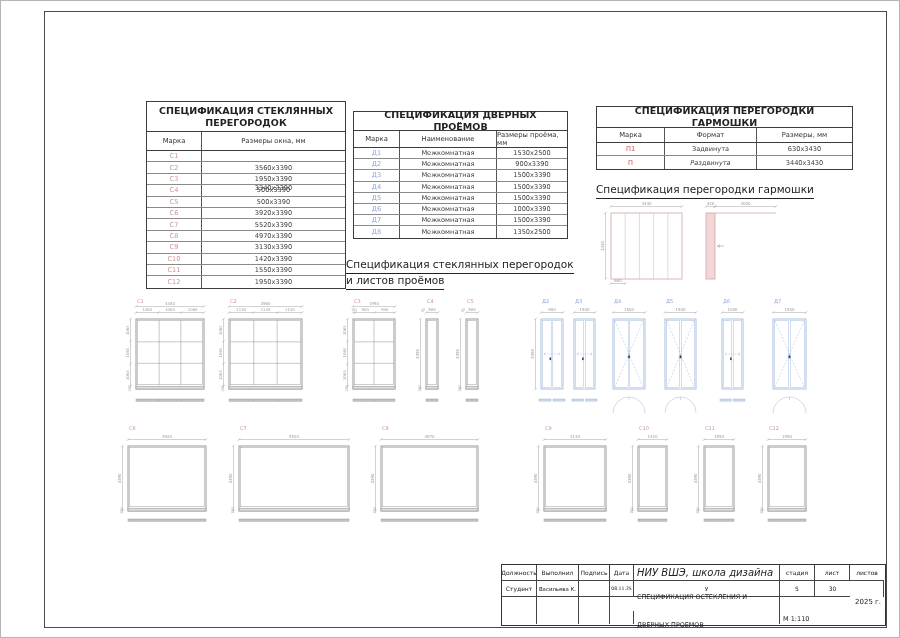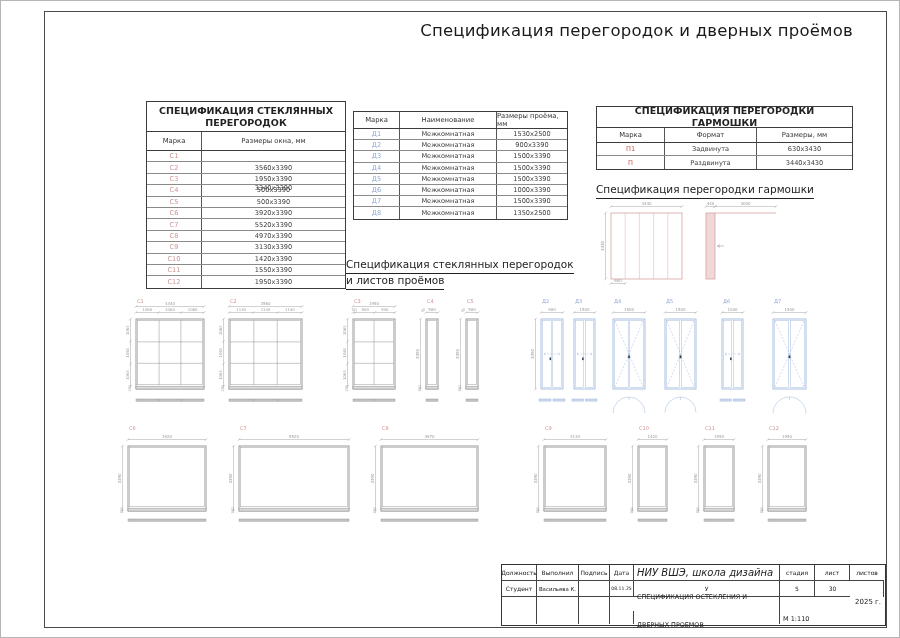--- a/index.html
+++ b/index.html
@@ -38,21 +38,20 @@
   .tb-ys { grid-column:6 / span 3; grid-row:3 / span 2; position:relative; }
   .tb-year { position:absolute; top:1px; right:3px; font-size:7px; }
   .tb-scale { position:absolute; bottom:1px; left:3px; font-size:6.5px; }
 </style>
 </head>
 <body>
 
 <div class="page">
   <div class="frame"></div>
 
-  <div class="sheet-title">Спецификация перегородок и дверных проёмов</div>
 
   <div class="spec-table" style="left:145px; top:100px; width:200px;">
       <div class="tbl-title" style="height: 30px;">СПЕЦИФИКАЦИЯ СТЕКЛЯННЫХ ПЕРЕГОРОДОК</div>
       <div class="tbl-hrow" style="height: 19px;">
         <div class="tbl-hcell" style="width: 55px;">Марка</div>
         <div class="tbl-hcell" style="width: 143px;">Размеры окна, мм</div>
       </div>
       <div class="tbl-row" style="height: 11.4px;">
         <div class="tbl-cell" style="width: 55px; color: rgb(207, 148, 148);">С1</div>
         <div class="tbl-cell" style="width: 143px; margin-top: 37px;">3340х3390</div>
@@ -97,20 +96,21 @@
         <div class="tbl-cell" style="width: 55px; color: rgb(207, 148, 148);">С11</div>
         <div class="tbl-cell" style="width: 143px;">1550х3390</div>
       </div>
       <div class="tbl-row" style="height: 11.4px;">
         <div class="tbl-cell" style="width: 55px; color: rgb(207, 148, 148);">С12</div>
         <div class="tbl-cell" style="width: 143px;">1950х3390</div>
       </div>
     </div>
 
   <div class="spec-table" style="left:352px; top:110px; width:215px;">
+      <div class="tbl-title" style="height: 19px;">СПЕЦИФИКАЦИЯ ДВЕРНЫХ ПРОЁМОВ</div>
       <div class="tbl-hrow" style="height: 17px;">
         <div class="tbl-hcell" style="width: 46px;">Марка</div>
         <div class="tbl-hcell" style="width: 97px;">Наименование</div>
         <div class="tbl-hcell" style="width: 70px;">Размеры проёма, мм</div>
       </div>
       <div class="tbl-row" style="height: 11.2px;">
         <div class="tbl-cell" style="width: 46px; color: rgb(143, 168, 210);">Д1</div>
         <div class="tbl-cell" style="width: 97px;">Межкомнатная</div>
         <div class="tbl-cell" style="width: 70px;">1530х2500</div>
       </div>
@@ -158,21 +158,21 @@
         <div class="tbl-hcell" style="width: 92px;">Формат</div>
         <div class="tbl-hcell" style="width: 95px;">Размеры, мм</div>
       </div>
       <div class="tbl-row" style="height: 13px;">
         <div class="tbl-cell" style="width: 68px; color: rgb(191, 79, 79);">П1</div>
         <div class="tbl-cell" style="width: 92px;">Задвинута</div>
         <div class="tbl-cell" style="width: 95px;">630х3430</div>
       </div>
       <div class="tbl-row" style="height: 13px;">
         <div class="tbl-cell" style="width: 68px; color: rgb(191, 79, 79);">П</div>
-        <div class="tbl-cell" style="width: 92px;">Раздвинута</div>
+        <div class="tbl-cell" style="width: 92px; font-style: italic;">Раздвинута</div>
         <div class="tbl-cell" style="width: 95px;">3440х3430</div>
       </div>
     </div>
 
   <div class="dwg-heading" style="left:595px; top:182px;">
     <span>Спецификация перегородки гармошки</span>
   </div>
 
   <div class="dwg-heading" style="left:345px; top:257px;">
     <span>Спецификация стеклянных перегородок</span><br>

